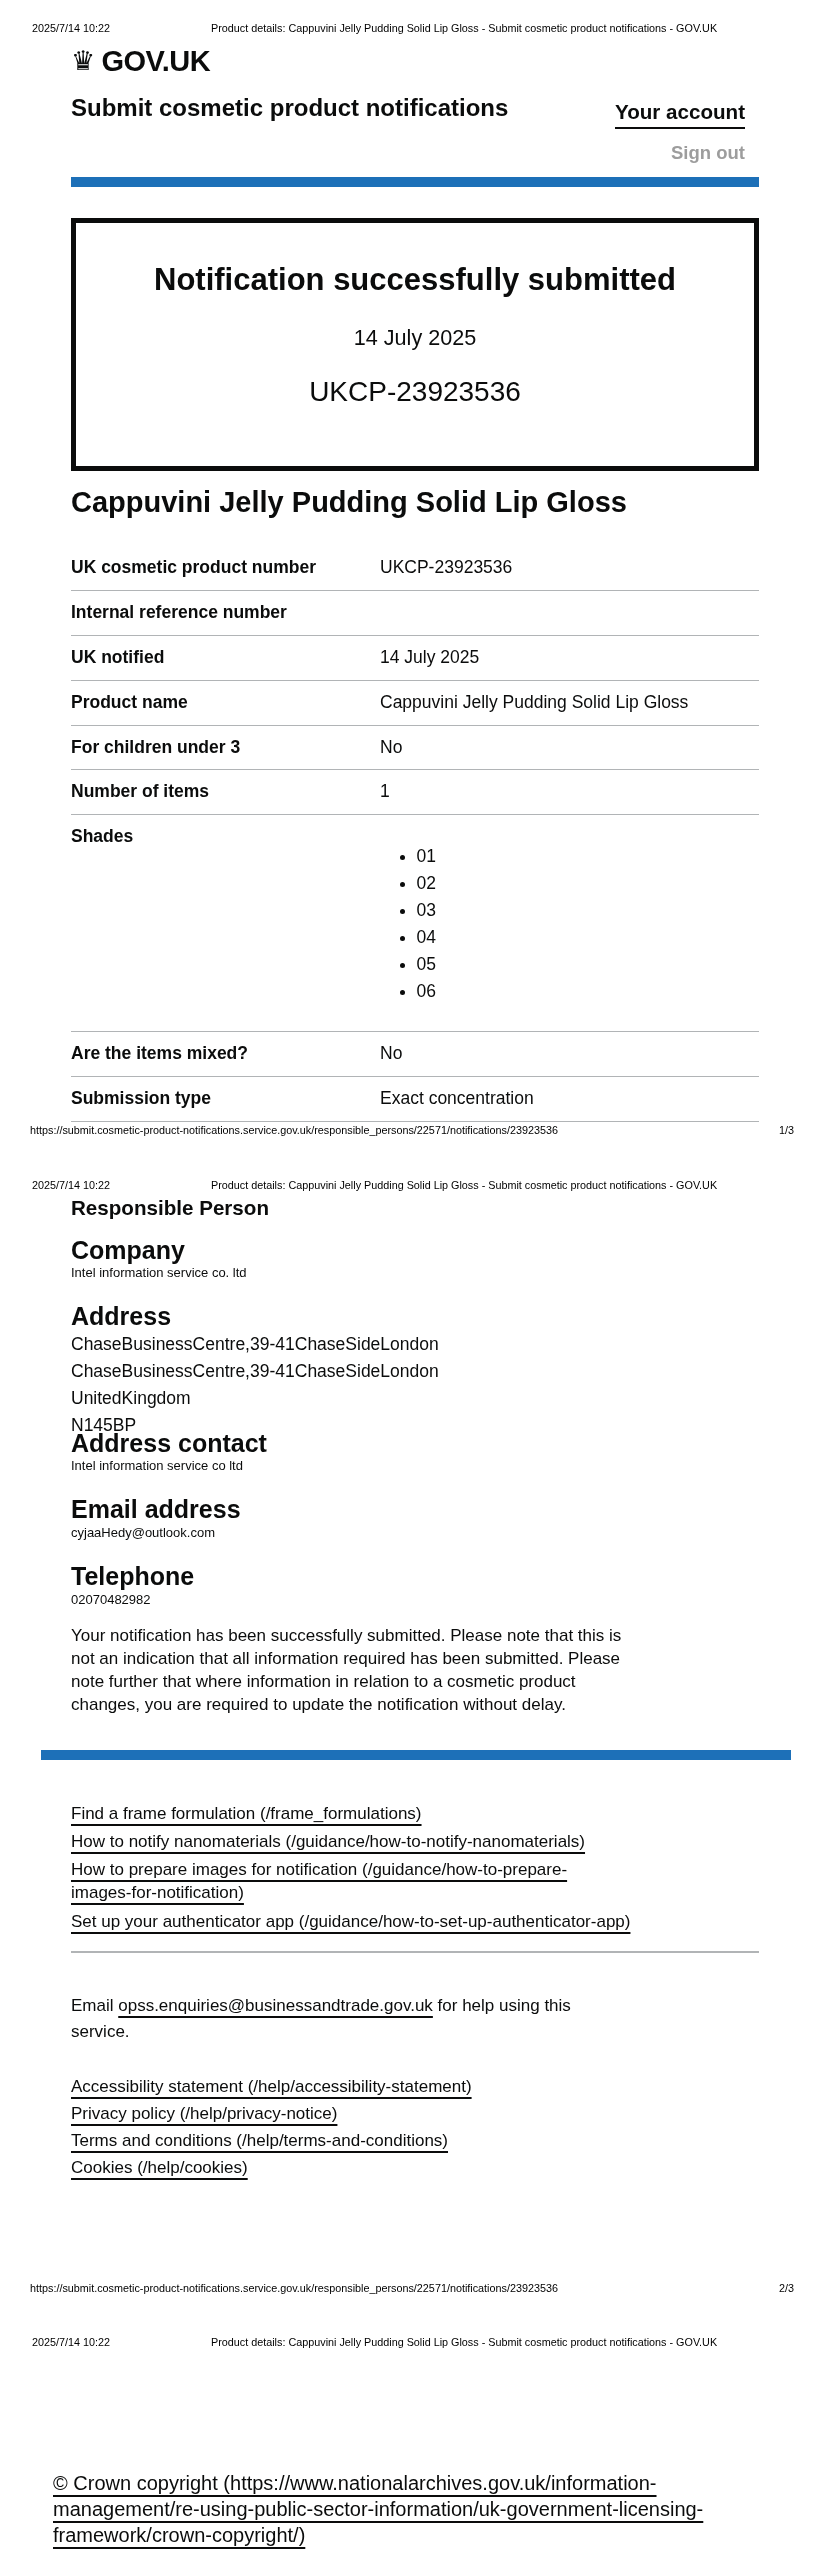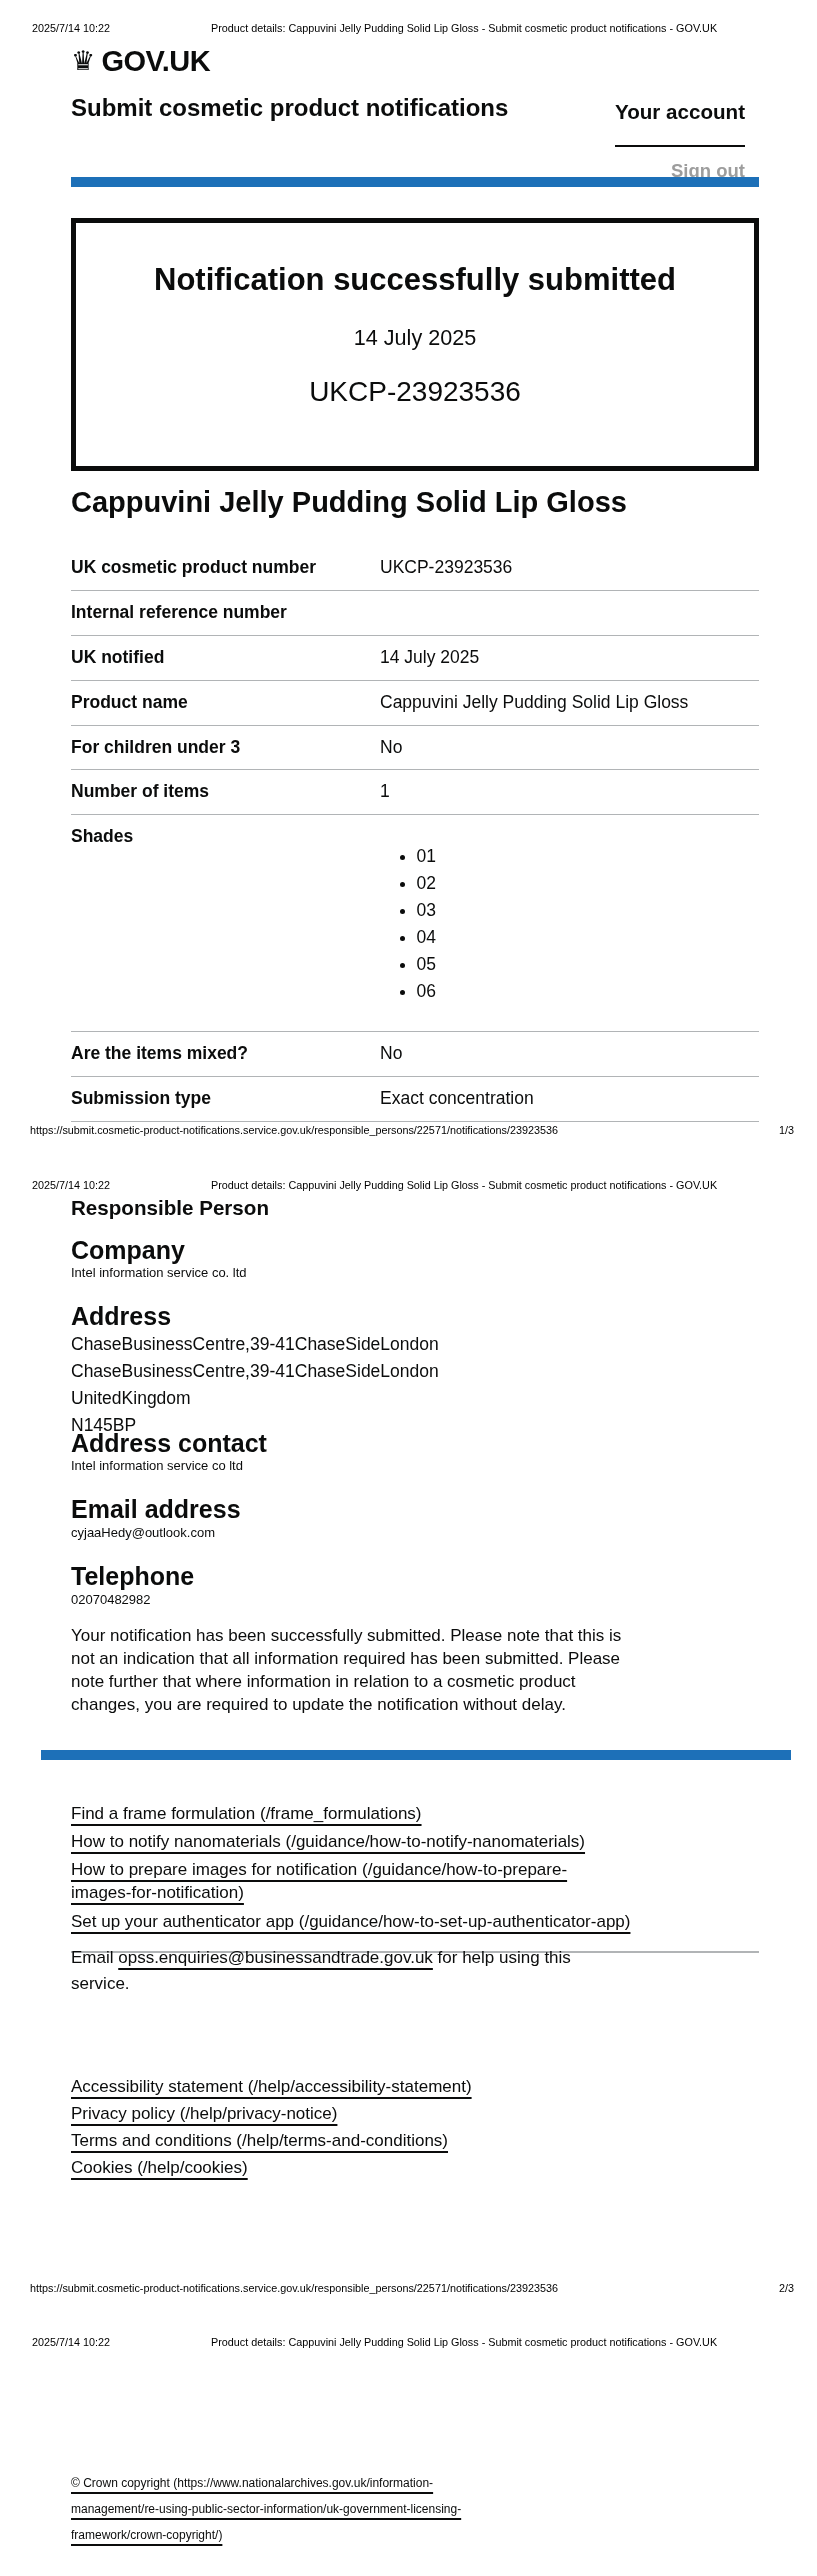--- a/index.html
+++ b/index.html
@@ -20,21 +20,21 @@
            justify-content: space-between; font-size: 10.8px; color: #000; }
   .pfoot .purl { white-space: nowrap; }
 
   
   .brand { position: absolute; top: 45px; left: 71px; display: flex; align-items: center; gap: 6.2px; }
   .crown { font-size: 27px; line-height: 1; }
   .logotype { font-size: 29px; font-weight: 700; letter-spacing: -0.5px; }
   .service { position: absolute; top: 94px; left: 71px; font-size: 24px; font-weight: 700; white-space: nowrap; }
   .account { position: absolute; top: 102px; right: 72px; text-align: right; }
   .account-link { display: inline-block; font-size: 20.6px; font-weight: 700; line-height: 1;
-                  border-bottom: 2.1px solid #0b0c0c; padding-bottom: 22px; white-space: nowrap; }
+                  border-bottom: 2.1px solid #0b0c0c; padding-bottom: 4px; white-space: nowrap; }
   .signout { margin-top: 15.5px; font-size: 18.5px; font-weight: 700; line-height: 1; }
 
   .bluebar { position: absolute; height: 9.8px; }
   #bar1 { top: 177px; left: 71px; width: 688px; }
   #bar2 { top: 1750px; left: 41px; width: 750px; height: 10.3px; }
 
   
   .panel { position: absolute; top: 218px; left: 71px; width: 688px; height: 253px;
            border: 5.7px solid #0b0c0c; text-align: center; padding-top: 41px; }
   .panel-title { font-size: 31px; font-weight: 700; line-height: 1; }
@@ -63,27 +63,27 @@
   .note div { white-space: nowrap; }
 
   
   .ul-line { text-decoration: underline; text-decoration-thickness: 1.5px; text-underline-offset: 4.6px; }
   .linkgroup { position: absolute; top: 1802px; left: 71px; width: 721px; }
   .linkblock { margin-bottom: 5.2px; font-size: 17px; line-height: 23px; }
   .linkblock div { white-space: nowrap; }
 
   .hr2 { position: absolute; top: 1951px; left: 71px; width: 688px; height: 2.1px; background: #b1b4b6; }
 
-  .help { position: absolute; top: 1945px; left: 71px; width: 721px; font-size: 17px; line-height: 26px; }
+  .help { position: absolute; top: 1993px; left: 71px; width: 721px; font-size: 17px; line-height: 26px; }
   .help div { white-space: nowrap; }
 
   .flinks { position: absolute; top: 2075px; left: 71px; width: 721px; }
   .flinks .linkblock { margin-bottom: 4.1px; }
 
-  .copyright { position: absolute; top: 2470px; left: 71px; width: 721px; font-size: 12px; line-height: 26px; }
+  .copyright { position: absolute; top: 2470px; left: 53px; width: 721px; font-size: 20px; line-height: 26px; }
   .copyright div { white-space: nowrap; }
 </style>
 </head>
 <body>
 
 <div id="doc">
 
   <div class="meta" style="top:21.6px">
     <span class="meta-date">2025/7/14 10:22</span>
     <span class="meta-title">Product details: Cappuvini Jelly Pudding Solid Lip Gloss - Submit cosmetic product notifications - GOV.UK</span>

